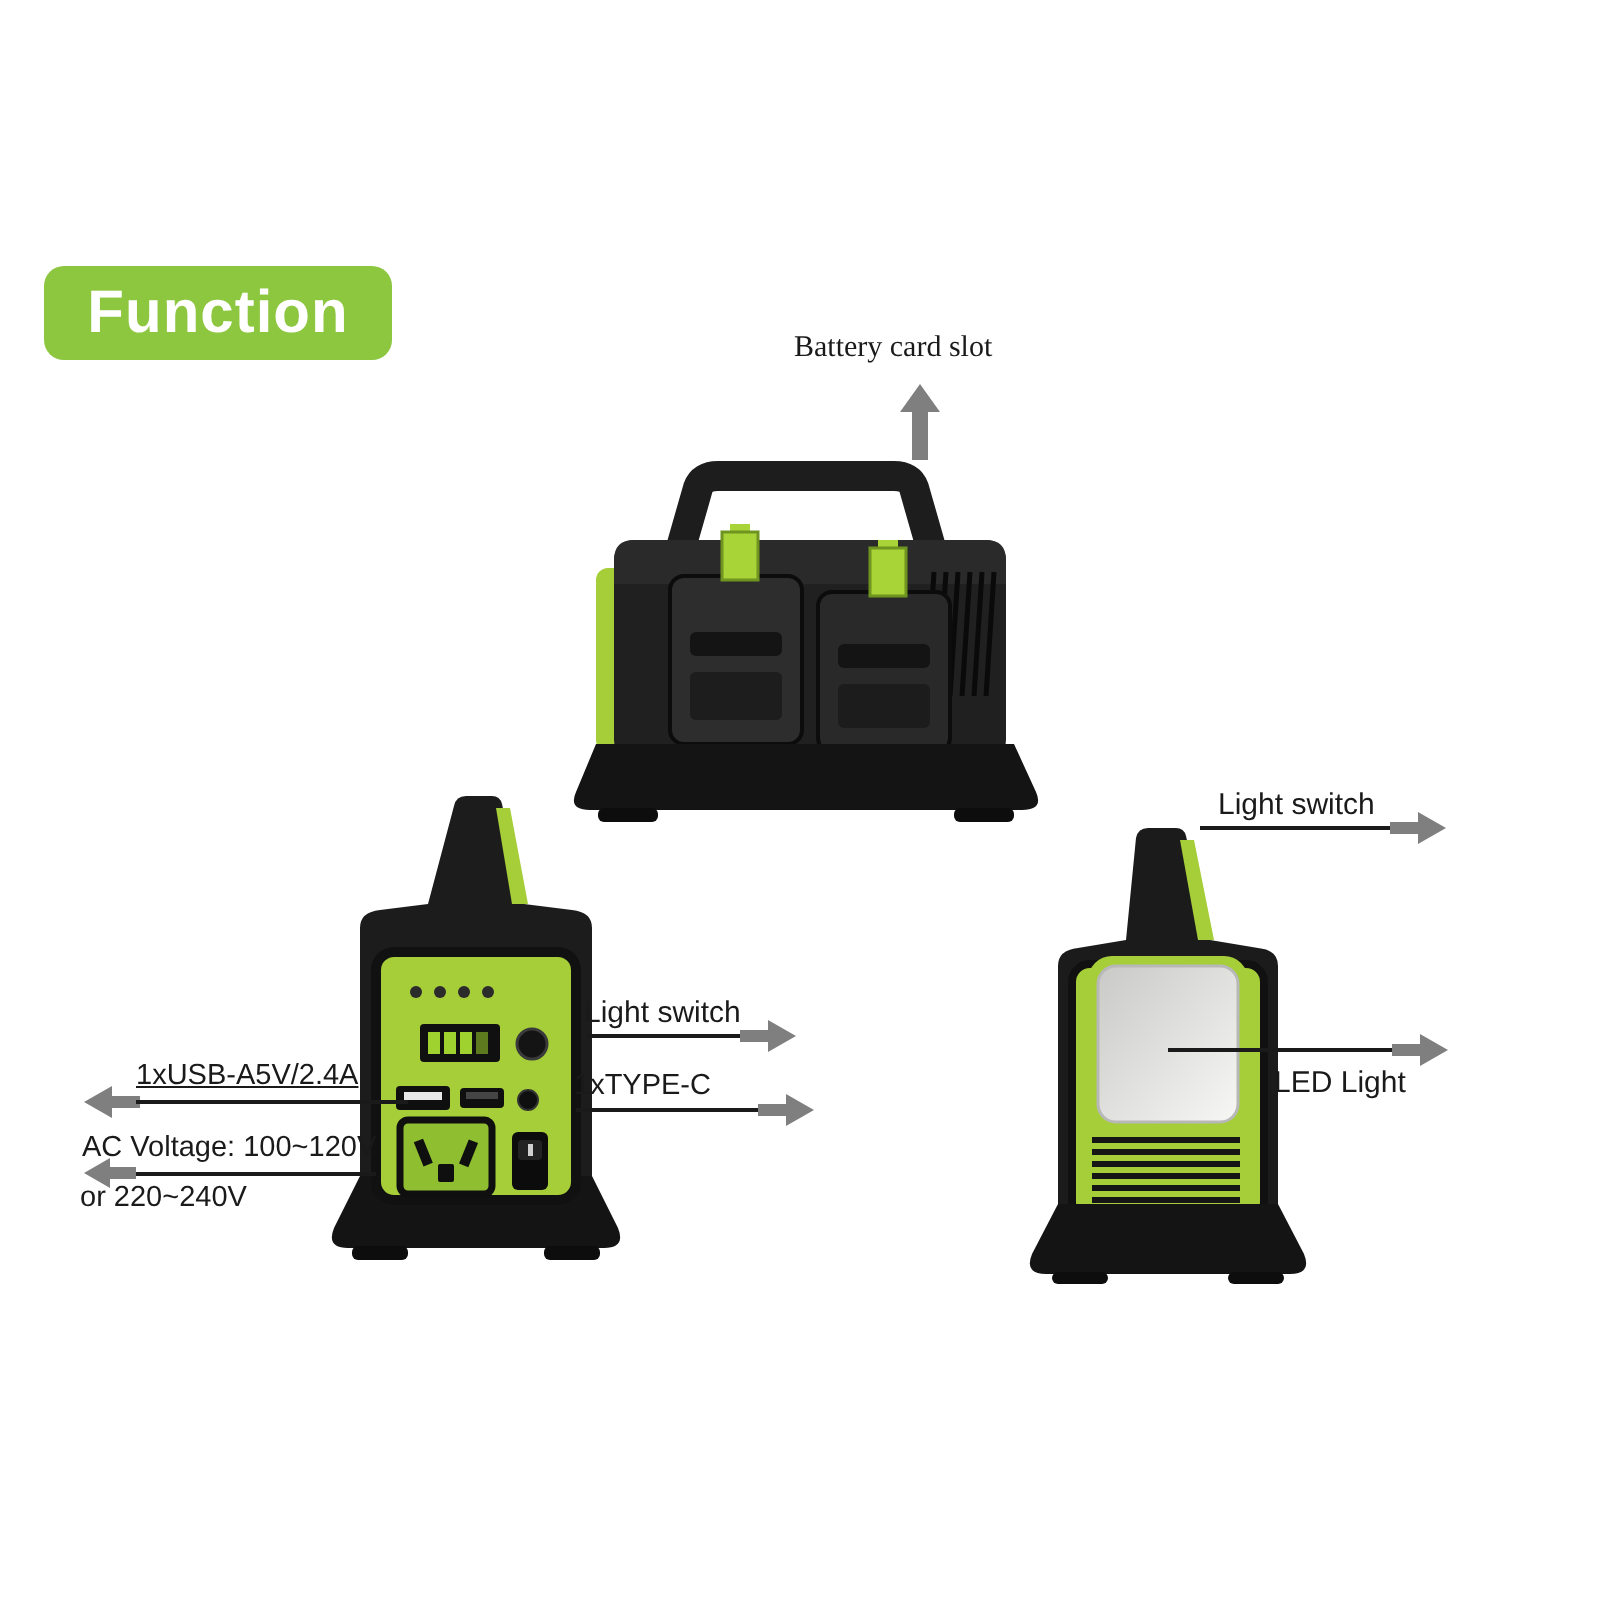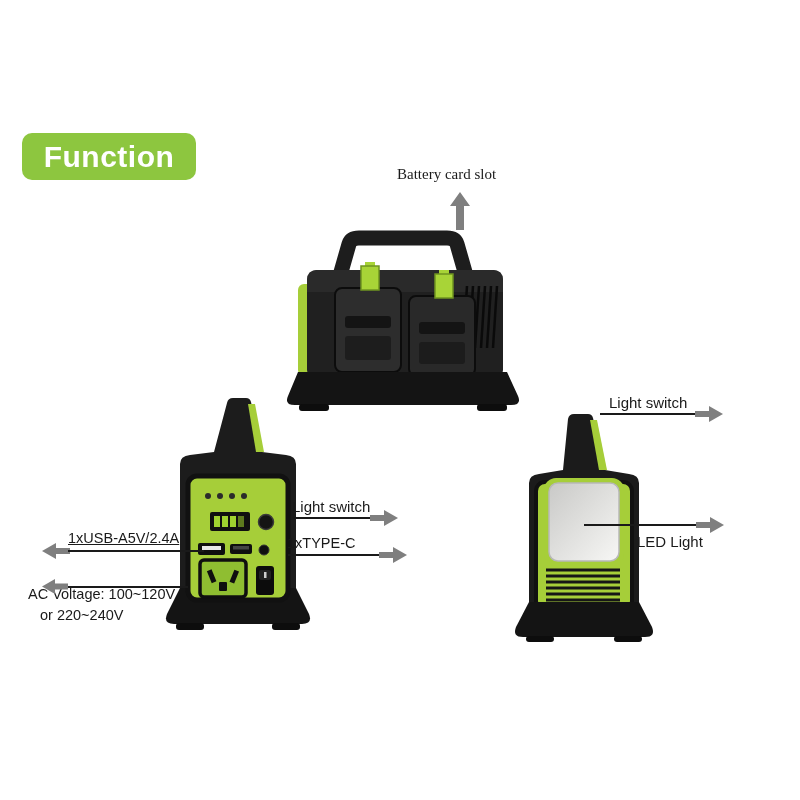--- a/index.html
+++ b/index.html
@@ -143,26 +143,26 @@
   </svg>
   <div class="leader" style="left:68px;top:550px;width:136px;"></div>
   <div class="ann small" style="left:68px;top:531px;text-decoration:underline;">1xUSB-A5V/2.4A</div>
 
   <div class="ann small" style="left:287px;top:536px;text-align:right;">1xTYPE-C</div>
   <div class="leader" style="left:288px;top:554px;width:93px;"></div>
   <svg class="arrow" style="left:379px;top:547px;" width="28" height="16" viewBox="0 0 28 16">
     <polygon points="28,8 14,0 14,5 0,5 0,11 14,11 14,16"></polygon>
   </svg>
 
-  <div class="ann small" style="left:28px;top:567px;margin-top:20px;">AC Voltage: 100~120V</div>
+  <div class="ann small" style="left:41px;top:567px;">AC Voltage: 100~120V</div>
   <svg class="arrow" style="left:42px;top:579px;" width="26" height="15" viewBox="0 0 26 15">
     <polygon points="0,7.5 13,0 13,4.5 26,4.5 26,10.5 13,10.5 13,15"></polygon>
   </svg>
   <div class="leader" style="left:68px;top:586px;width:120px;"></div>
-  <div class="ann small" style="left:40px;top:608px;text-align:right;">or 220~240V</div>
+  <div class="ann small" style="left:40px;top:592px;text-align:right;">or 220~240V</div>
 
   <div class="ann" style="left:609px;top:395px;">Light switch</div>
   <div class="leader" style="left:600px;top:413px;width:97px;"></div>
   <svg class="arrow" style="left:695px;top:406px;" width="28" height="16" viewBox="0 0 28 16">
     <polygon points="28,8 14,0 14,5 0,5 0,11 14,11 14,16"></polygon>
   </svg>
 
   <div class="ann" style="left:637px;top:490px;margin-top:44px;">LED Light</div>
   <div class="leader" style="left:584px;top:524px;width:115px;"></div>
   <svg class="arrow" style="left:696px;top:517px;" width="28" height="16" viewBox="0 0 28 16">

